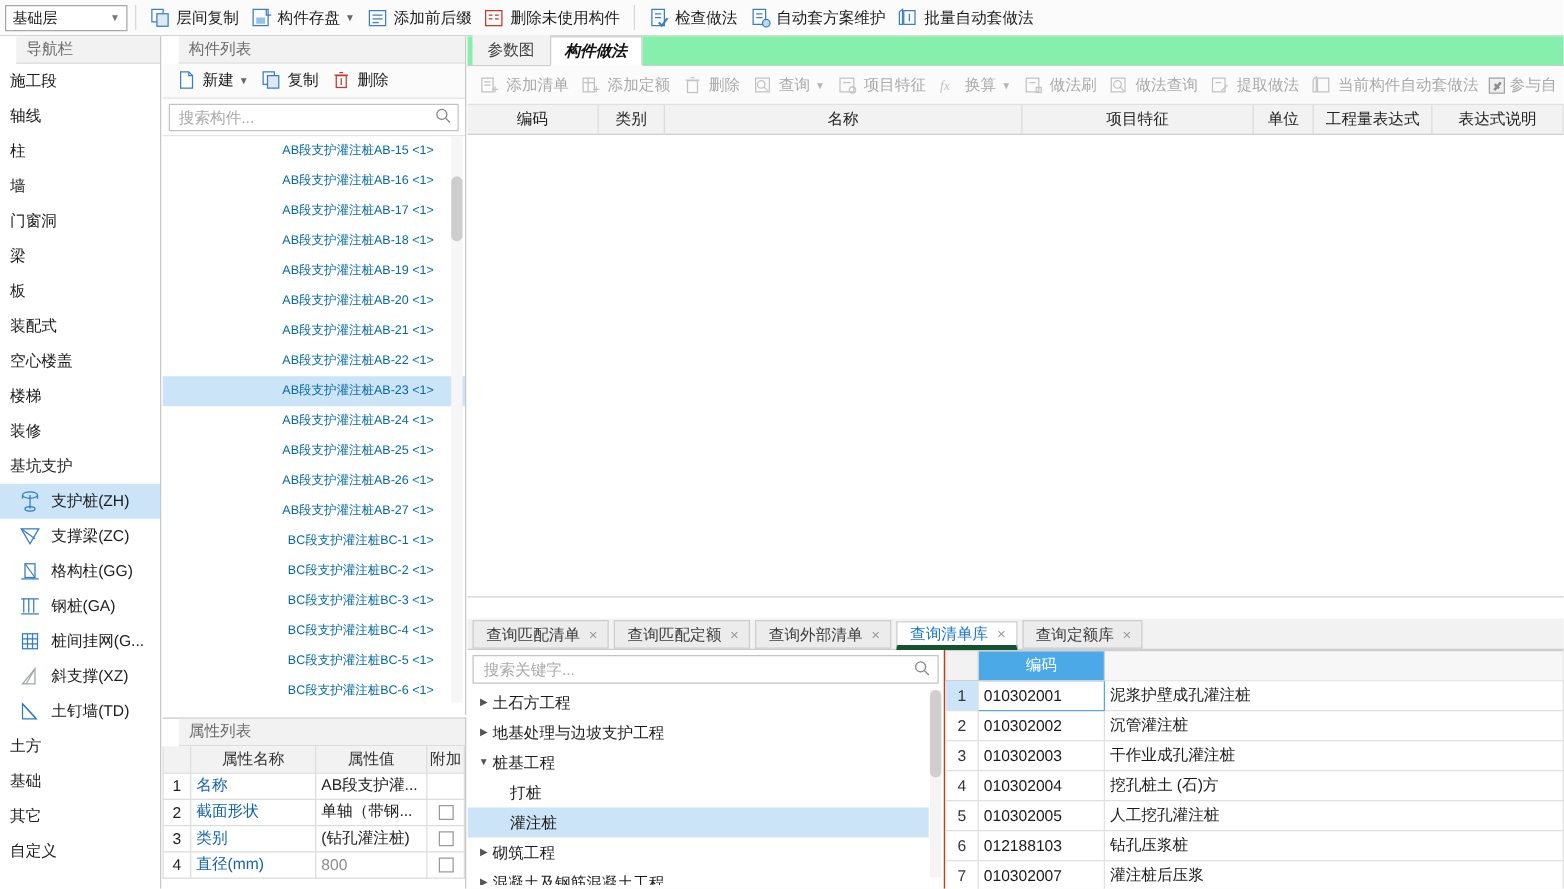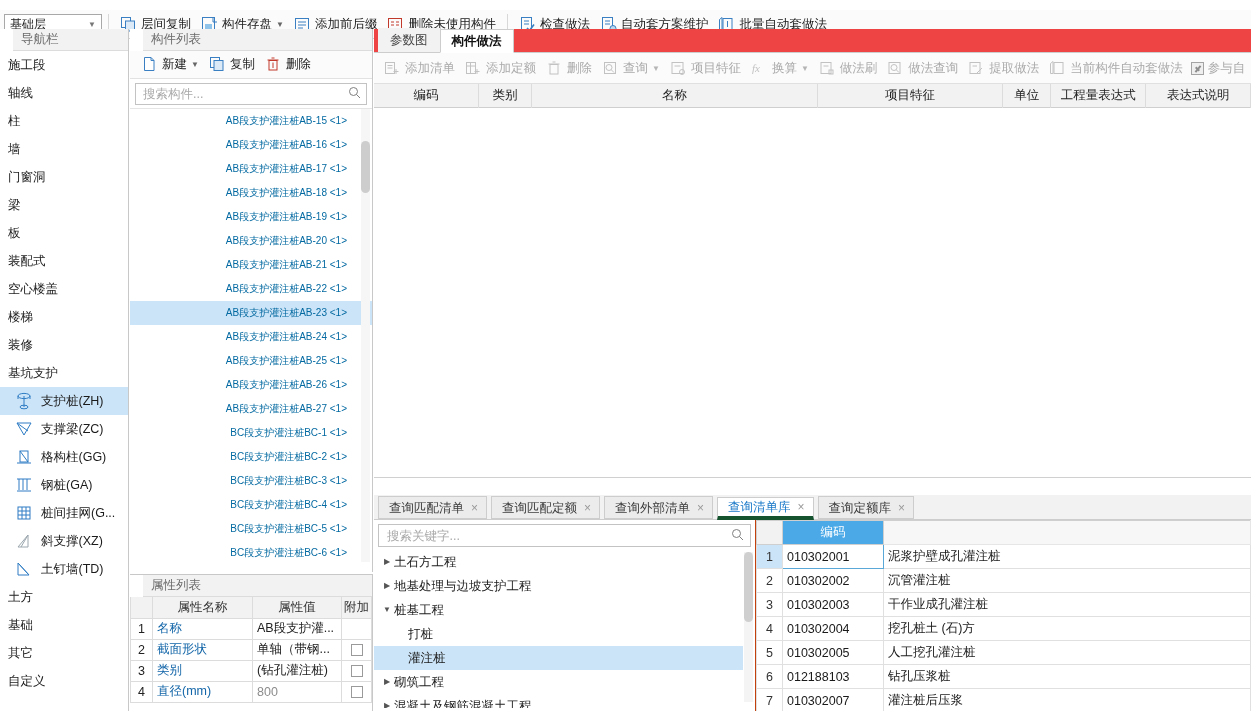--- a/index.html
+++ b/index.html
@@ -9,21 +9,21 @@
     overflow: hidden;
     font-family: "Liberation Sans", "DejaVu Sans", sans-serif;
     font-size: 12px;
     color: #1a1a1a;
     background: #ffffff;
   }
   #app { position: relative; width: 1251px; height: 711px; }
 
   
   .toolbar {
-    position: absolute; left: 0; top: 10px; width: 1251px; height: 29px;
+    position: absolute; left: 0; top: 0; width: 1251px; height: 29px;
     background: #fbfbfb;
     border-bottom: 1px solid #d4d4d4;
     display: flex; align-items: center;
     padding-left: 4px;
   }
   .level-select {
     width: 98px; height: 21px;
     border: 1px solid #a8a8a8; background: #ffffff;
     display: flex; align-items: center;
     padding: 0 3px 0 5px;
@@ -124,32 +124,33 @@
     display: inline-block; width: 12px; height: 12px;
     border: 1px solid #9a9a9a; background: #fff; vertical-align: middle;
   }
 
   
   .main {
     position: absolute; left: 374px; top: 29px; width: 877px; height: 682px;
     background: #fff;
   }
   .tabstrip {
-    height: 24px; background: #ef4444; border-bottom: 1px solid #cdcdcd;
+    height: 24px; background: #86efac; border-bottom: 1px solid #cdcdcd;
     display: flex; align-items: flex-end; padding-left: 4px;
   }
   .tab {
     height: 24px; line-height: 23px; padding: 0 11px;
     font-size: 12.5px; color: #444; background: #f2f2f2;
     border: 1px solid transparent; border-bottom: 0;
   }
   .tab.active {
     background: #ffffff; color: #111; font-weight: bold;
     border: 1px solid #cdcdcd; border-bottom: 1px solid #fff;
     margin-bottom: -1px;
+    font-style: italic;
   }
   .make-tools {
     height: 31px; background: #fbfbfb; border-bottom: 1px solid #e0e0e0;
     display: flex; align-items: center; padding-left: 5px;
     overflow: hidden;
   }
   .make-tools .tb-btn .txt { color: #aaaaaa; font-size: 12.5px; }
   .make-tools .tb-btn .dd { color: #b5b5b5; }
   .dis-chk {
     display: flex; align-items: center; height: 24px; padding-left: 3px;

